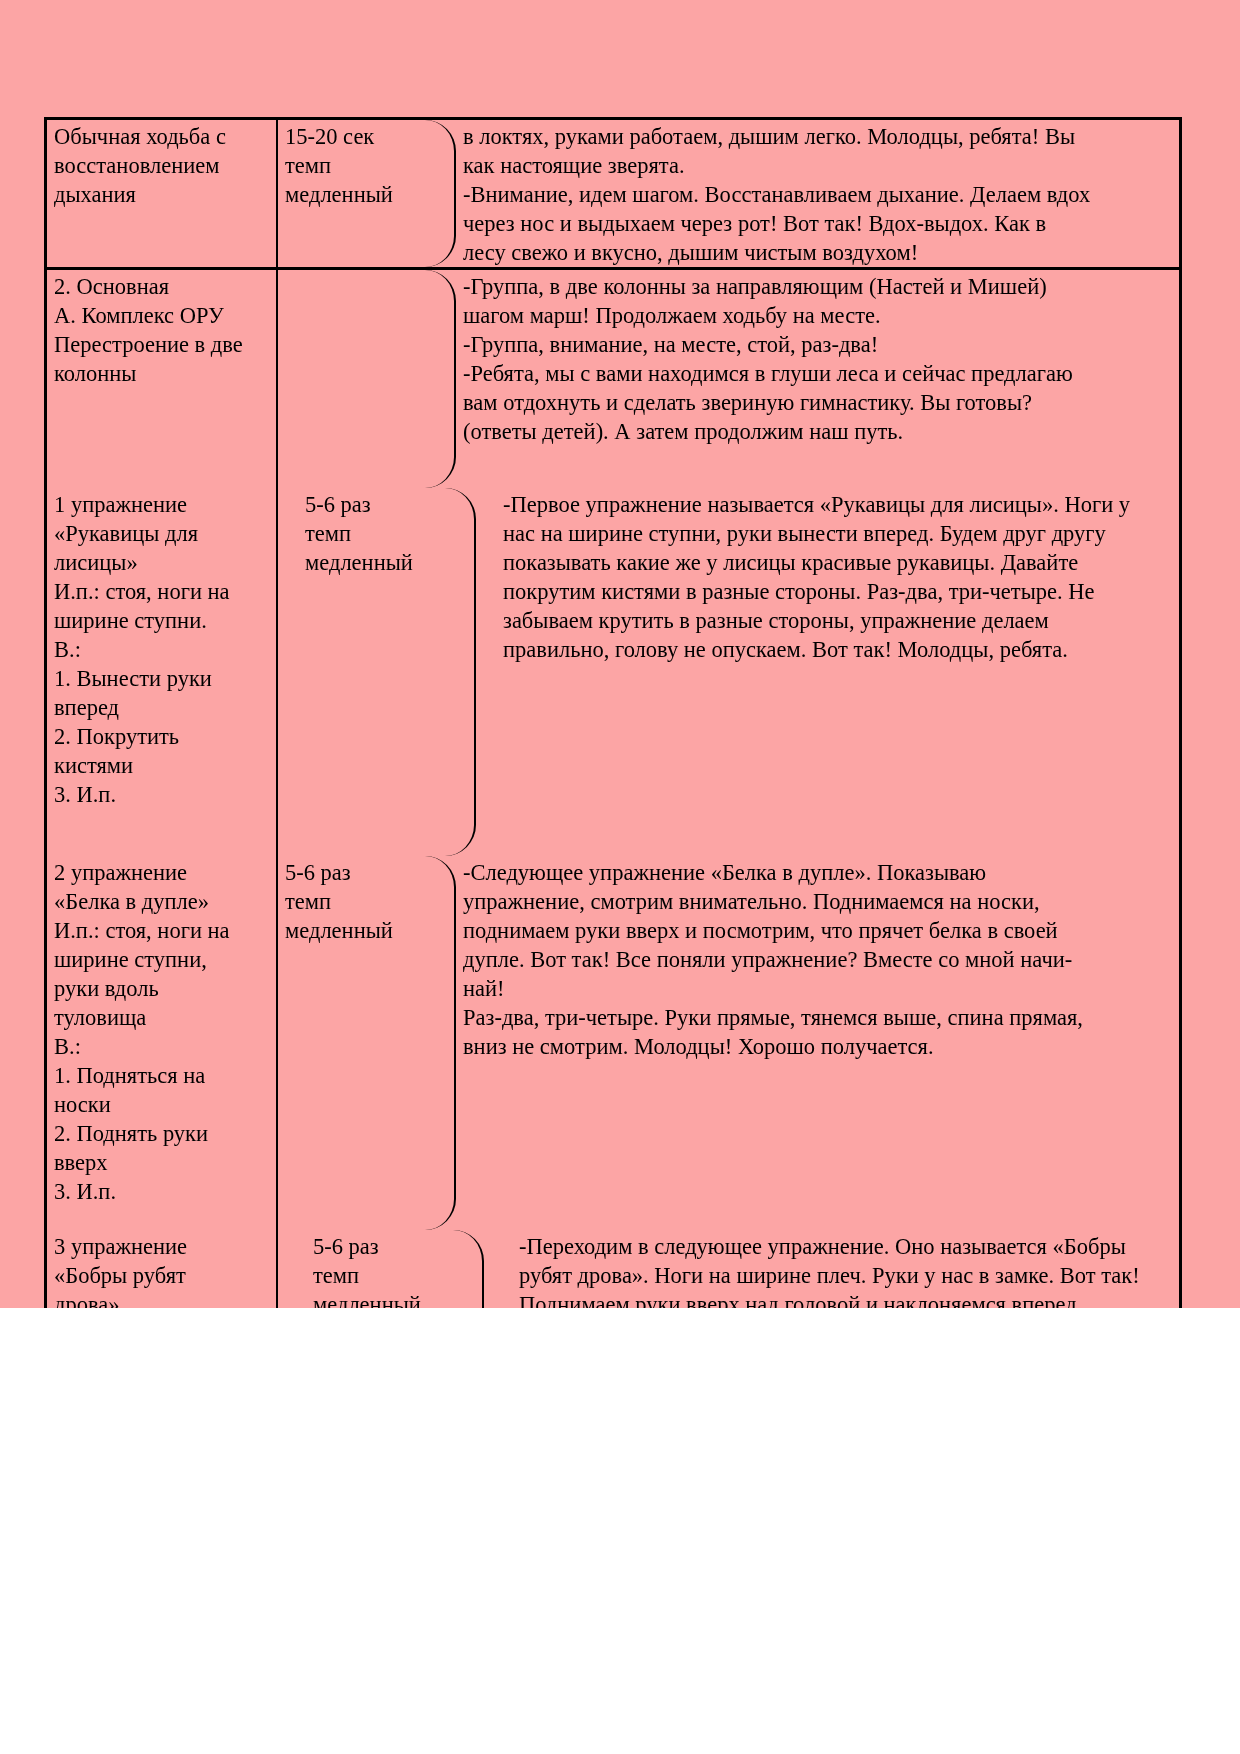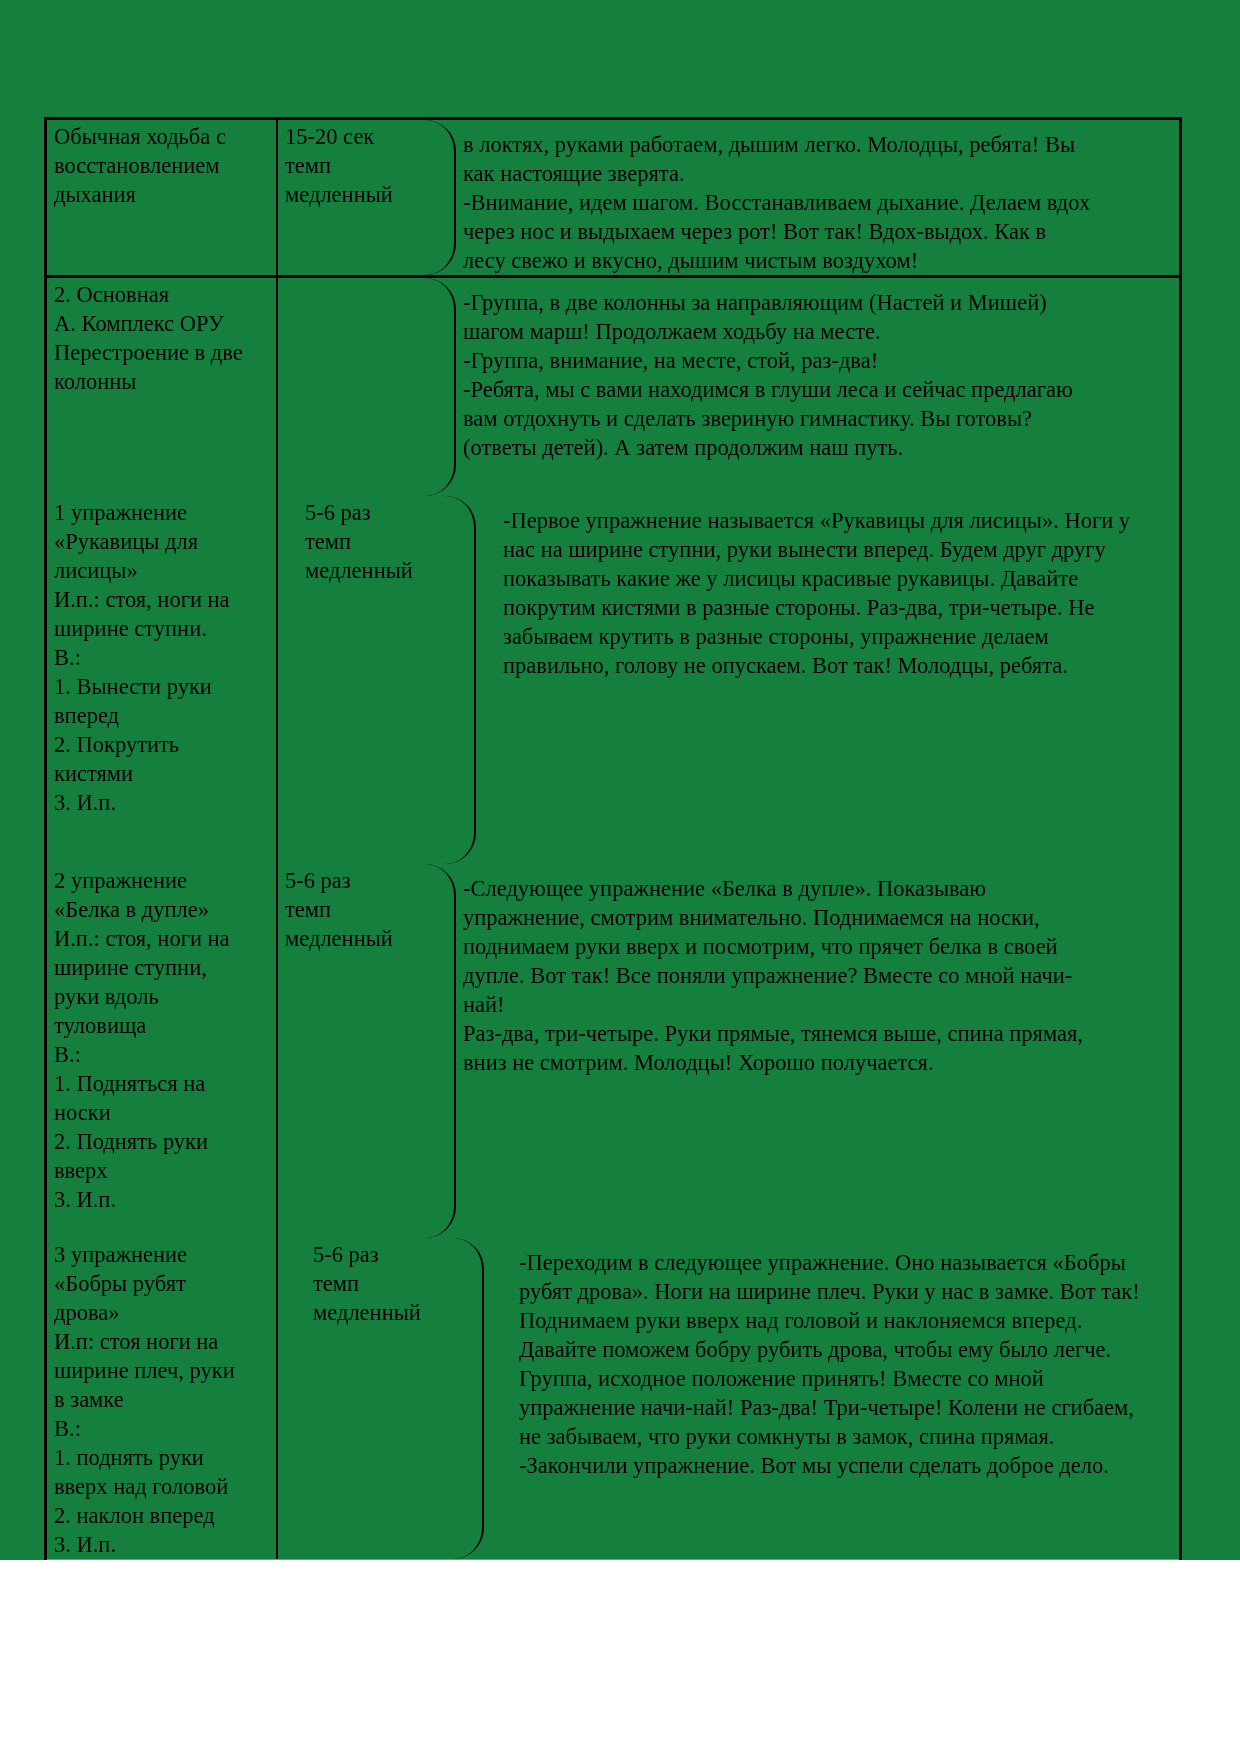--- a/index.html
+++ b/index.html
@@ -1,20 +1,20 @@
 <!DOCTYPE html>
 <html><head>
 <meta charset="utf-8">
 <style>
   html, body { margin: 0; padding: 0; background: #ffffff; }
   .page {
     position: relative;
     width: 1240px;
-    height: 1560px;
-    background: #15803d;
+    height: 1308px;
+    background: #fca5a5;
     font-family: "Liberation Serif", "DejaVu Serif", serif;
     color: #000000;
   }
   .doc-table {
     position: absolute;
     left: 44px;
     top: 117px;
     width: 1138px;
     border: 3px solid #000000;
     box-sizing: border-box;
@@ -22,21 +22,21 @@
   .trow { display: flex; align-items: stretch; }
   .cell {
     box-sizing: border-box;
     padding: 2px 6px 0 7px;
     font-size: 22.5px;
     line-height: 29px;
     white-space: pre-line;
   }
   .c1 { width: 231px; border-right: 2px solid #000000; }
   .c2 { width: 178px; border-right: 2px solid #000000; border-radius: 31px; }
-  .c3 { flex: 1; margin-top: 8px; }
+  .c3 { flex: 1; }
   .r0 { min-height: 146px; border-bottom: 3px solid #000000; }
   .r1 { min-height: 218px; }
   .r2 { min-height: 368px; gap: 20px; }
   .r3 { min-height: 374px; }
   .r4 { min-height: 320px; gap: 28px; }
   .r5 { min-height: 71px; border-top: 3px solid #f97316; }
 </style>
 </head>
 <body>
 

